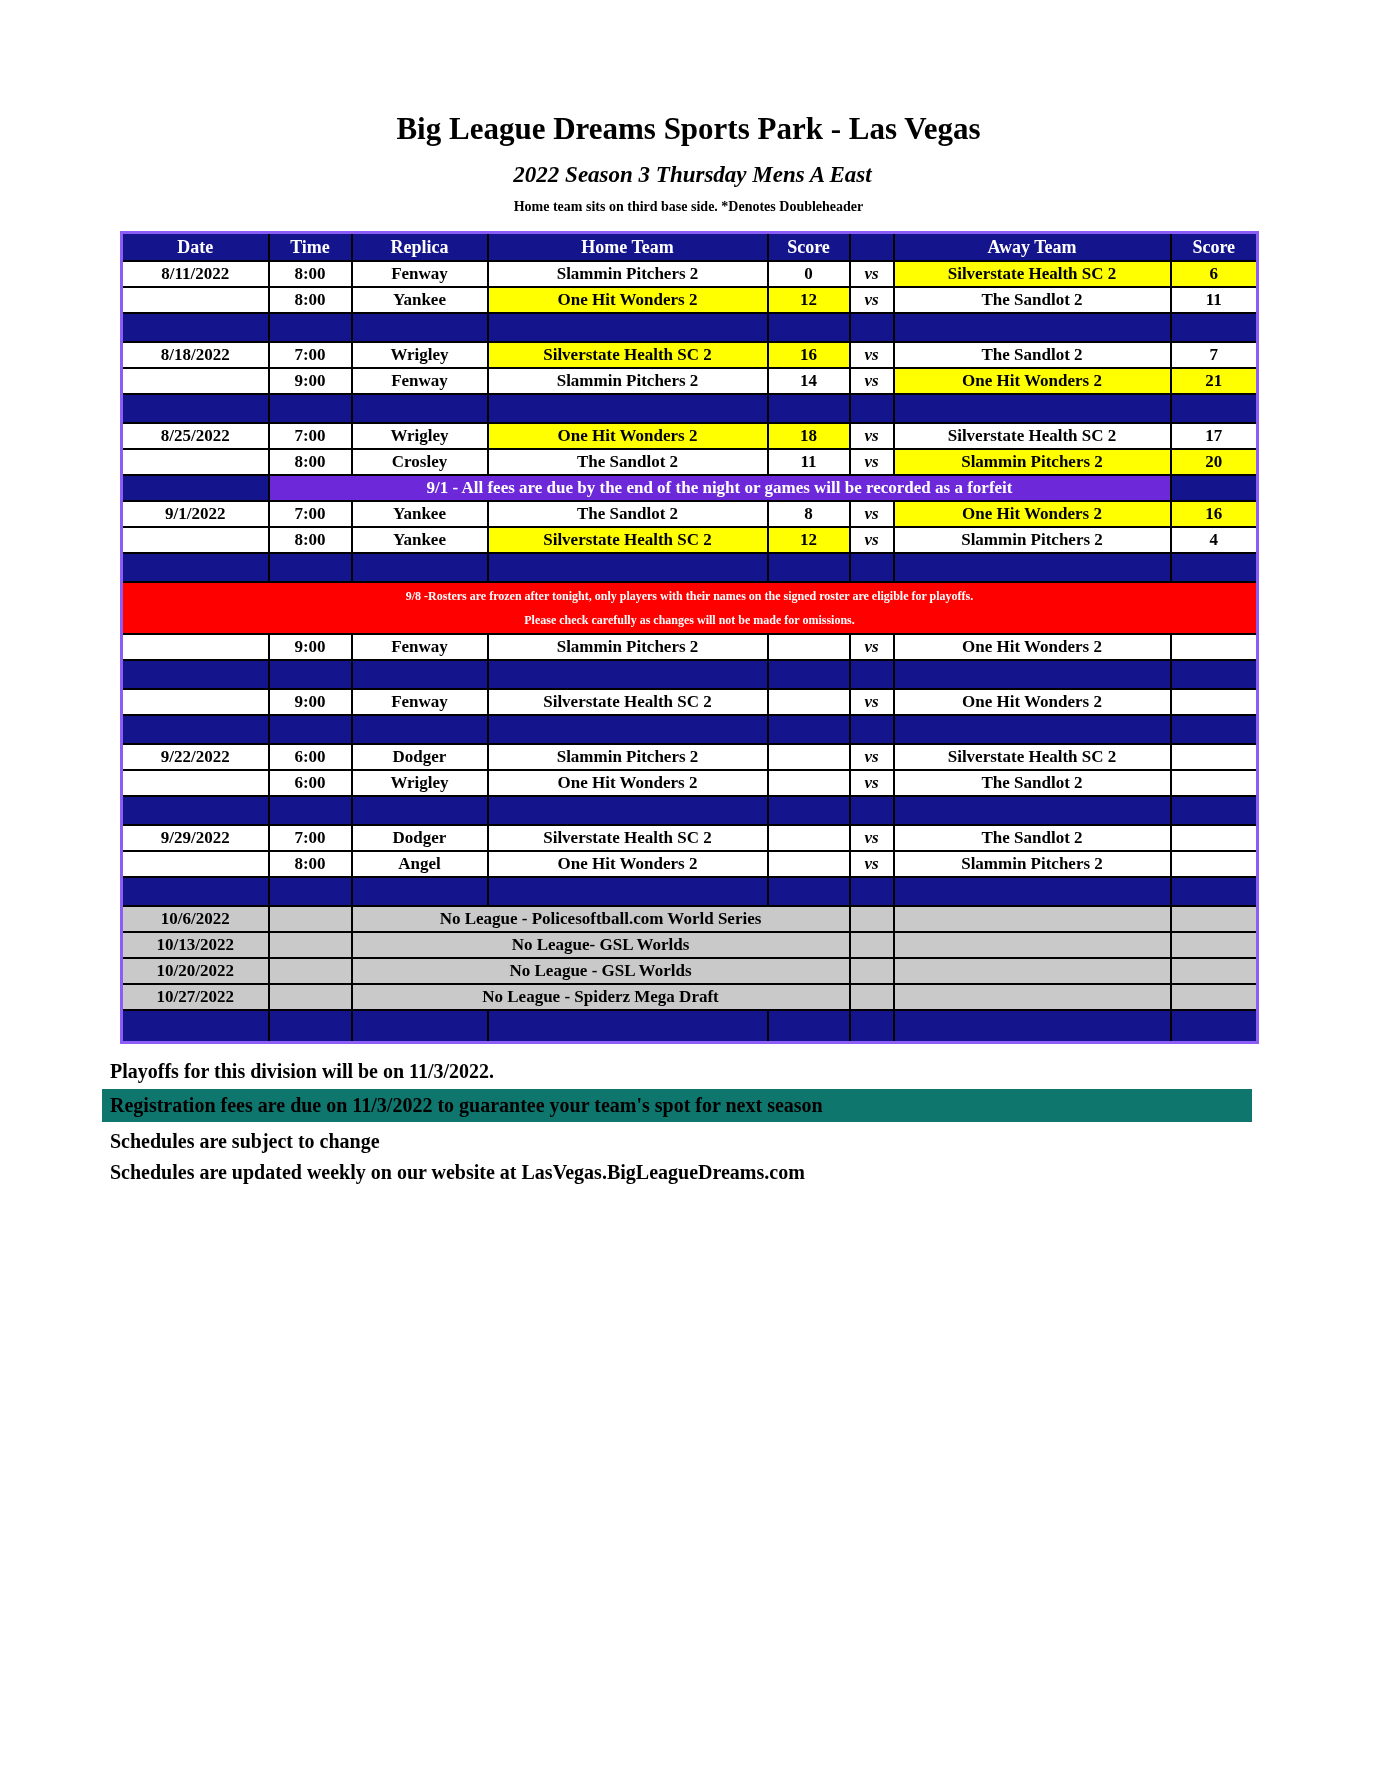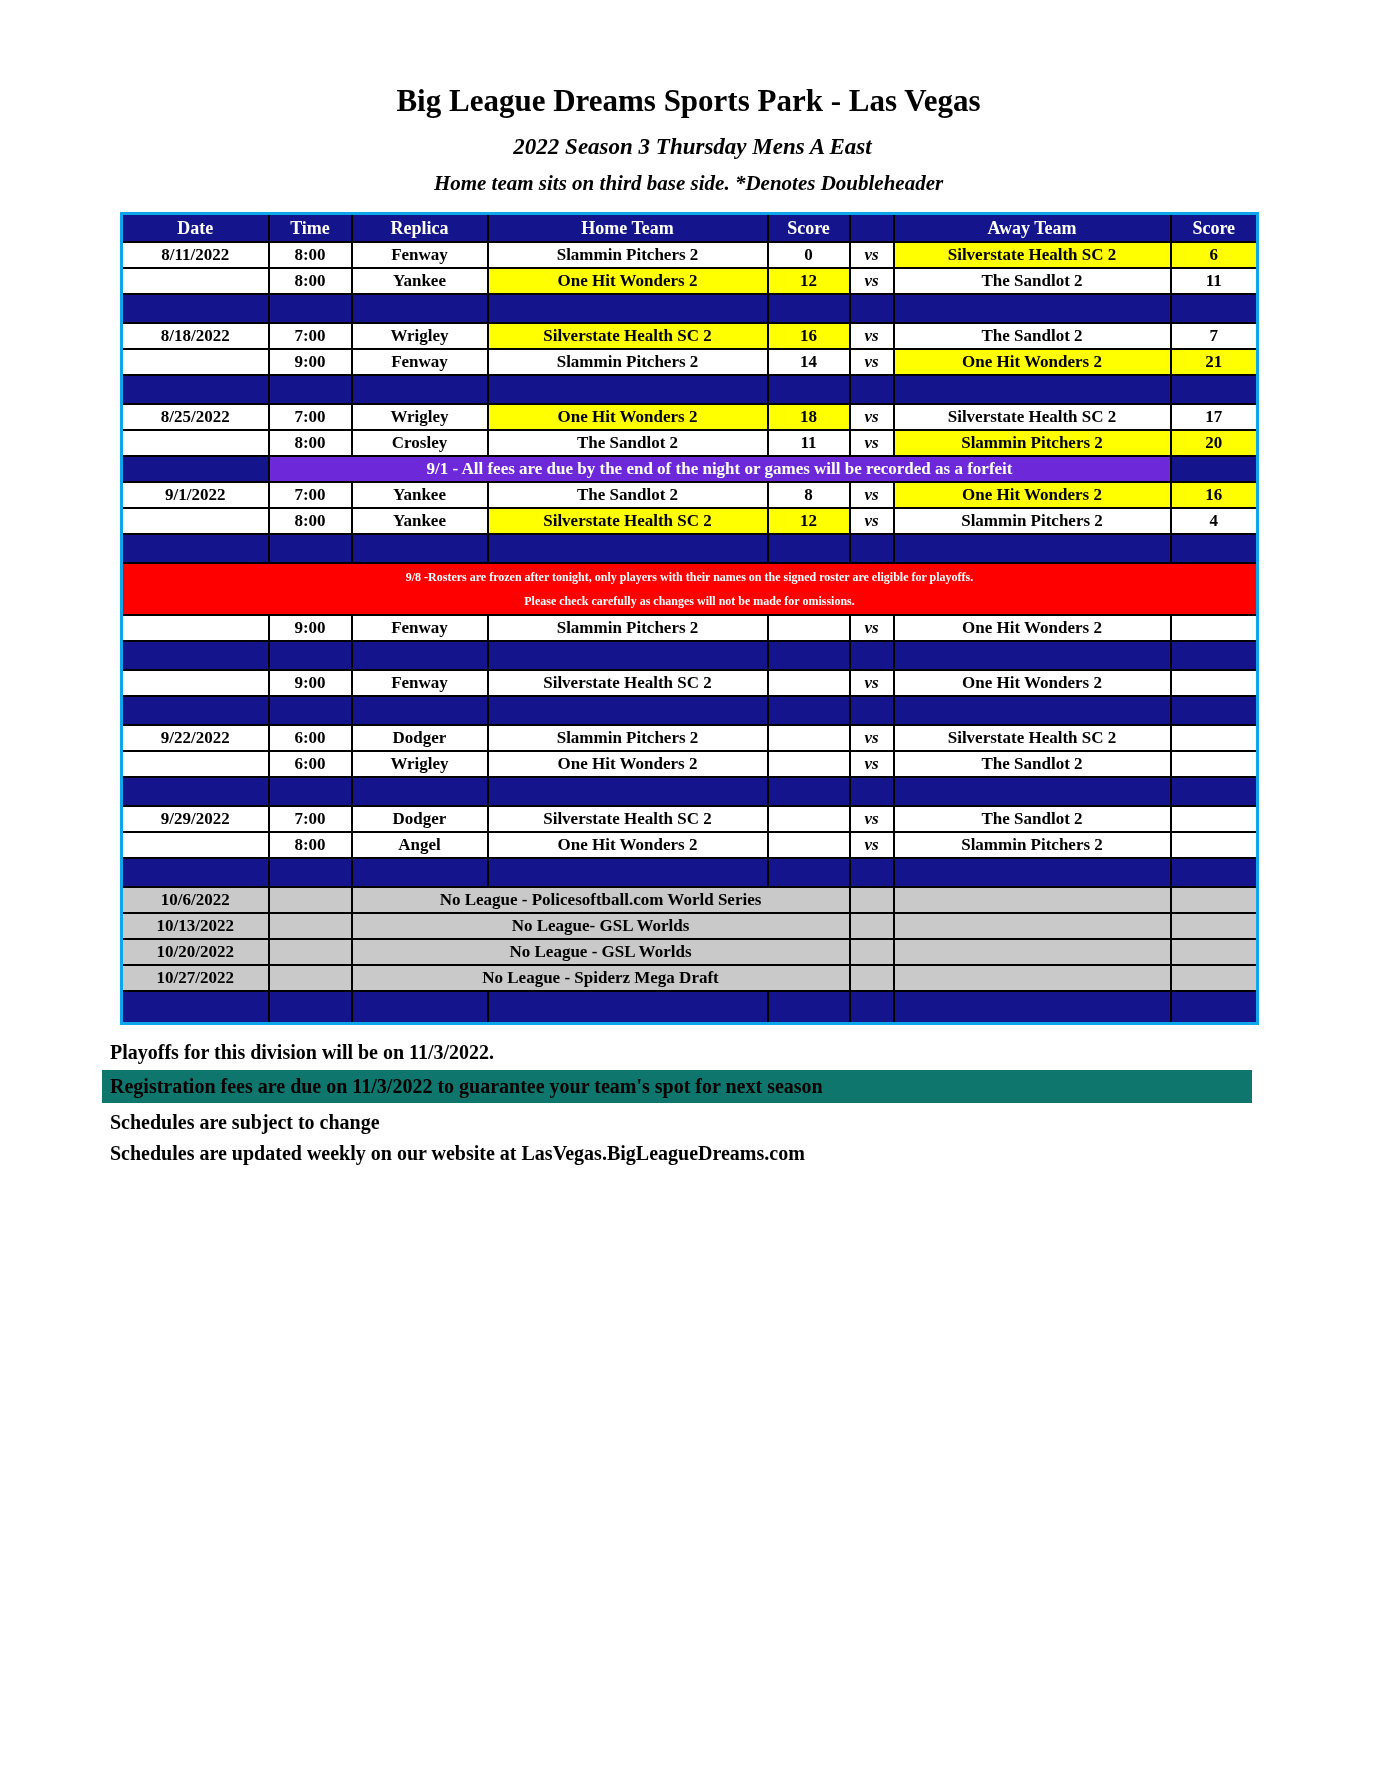--- a/index.html
+++ b/index.html
@@ -1,29 +1,29 @@
 <!DOCTYPE html>
 <html><head>
 <meta charset="utf-8">
 <style>
   html,body{margin:0;padding:0;}
   body{
     width:1377px;height:1782px;background:#ffffff;
     font-family:"Liberation Serif","DejaVu Serif",serif;
     font-weight:bold;color:#000;position:relative;overflow:hidden;
   }
-  .title-block{padding-top:84px;text-align:center;}
+  .title-block{padding-top:112px;text-align:center;}
   .doc-title{font-size:31px;line-height:1.1;margin:0;}
   .doc-subtitle{font-size:23px;line-height:1.1;margin:16px 0 0 8px;font-style:italic;}
-  .doc-note{font-size:21px;font-style:italic;margin:12px 0 16px 0;}
+  .doc-note{font-size:14px;margin:12px 0 16px 0;}
 
   table.schedule{
     table-layout:fixed;border-collapse:collapse;
     width:1136px;margin:10px 0 0 120px;
-    border:3px solid #0ea5e9;
+    border:3px solid #8b5cf6;
   }
   .schedule td,.schedule th{
     border:2px solid #000;padding:0 2px;
     text-align:center;vertical-align:middle;
     font-weight:bold;font-size:17px;
     white-space:nowrap;overflow:hidden;
   }
   .schedule thead th{
     background:#14148c;color:#ffffff;height:26px;font-size:18px;
   }

